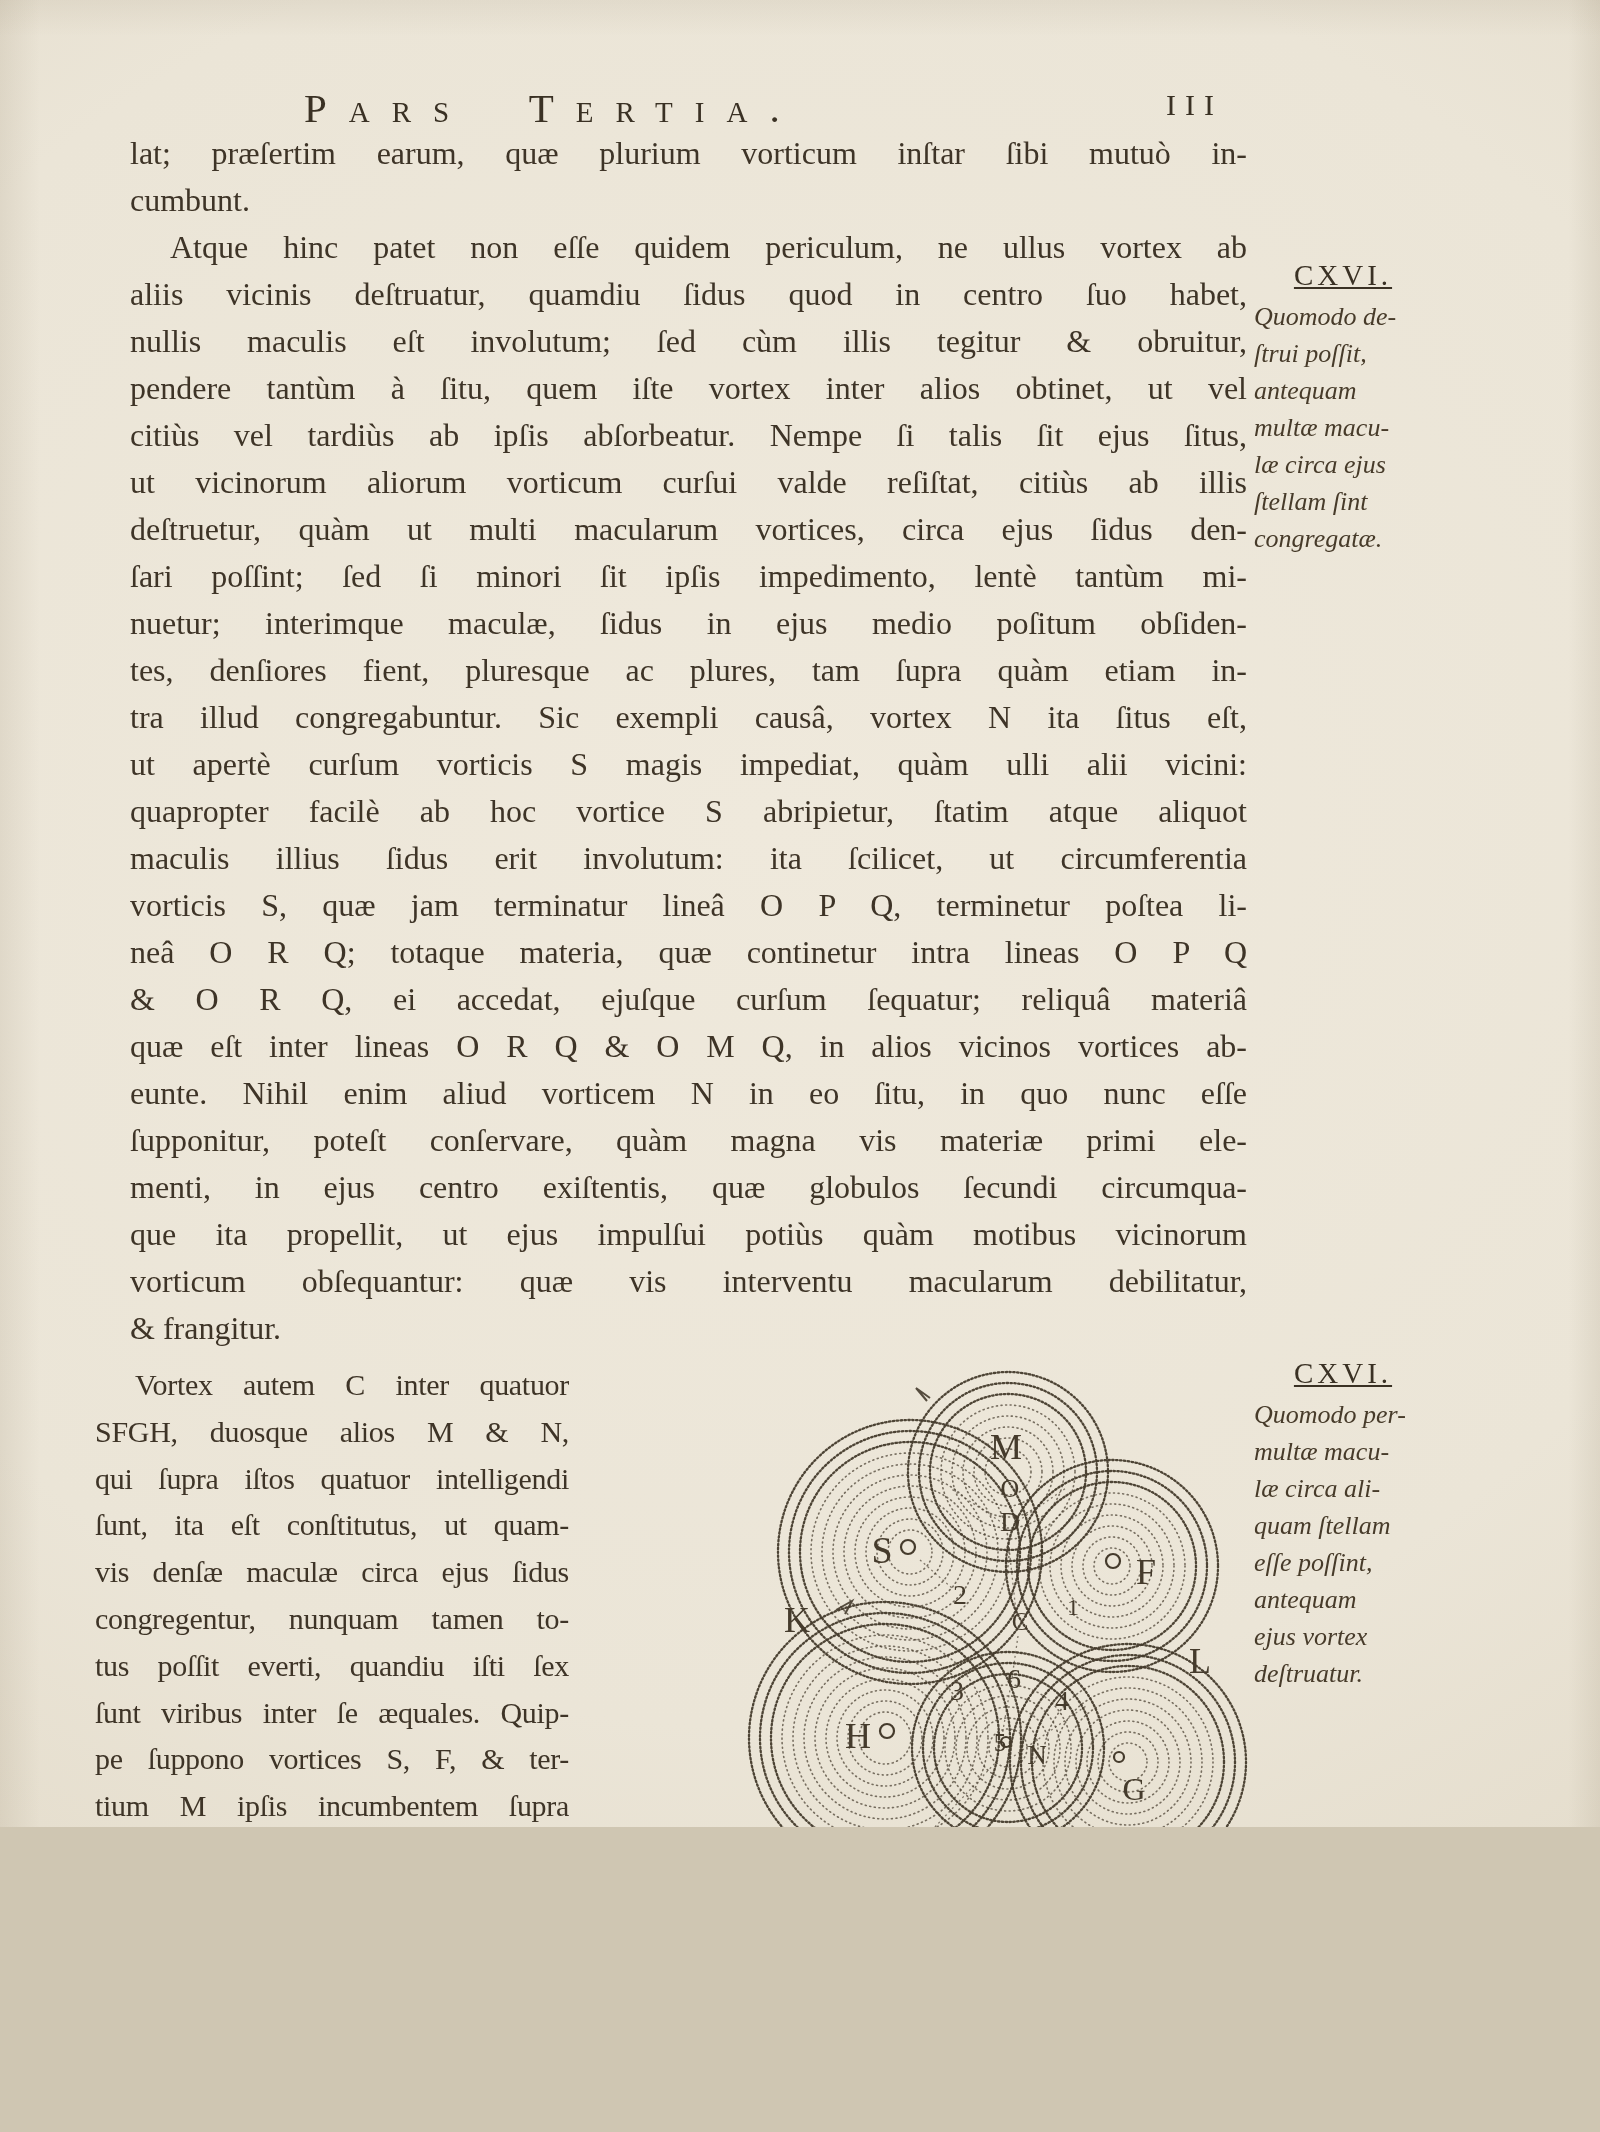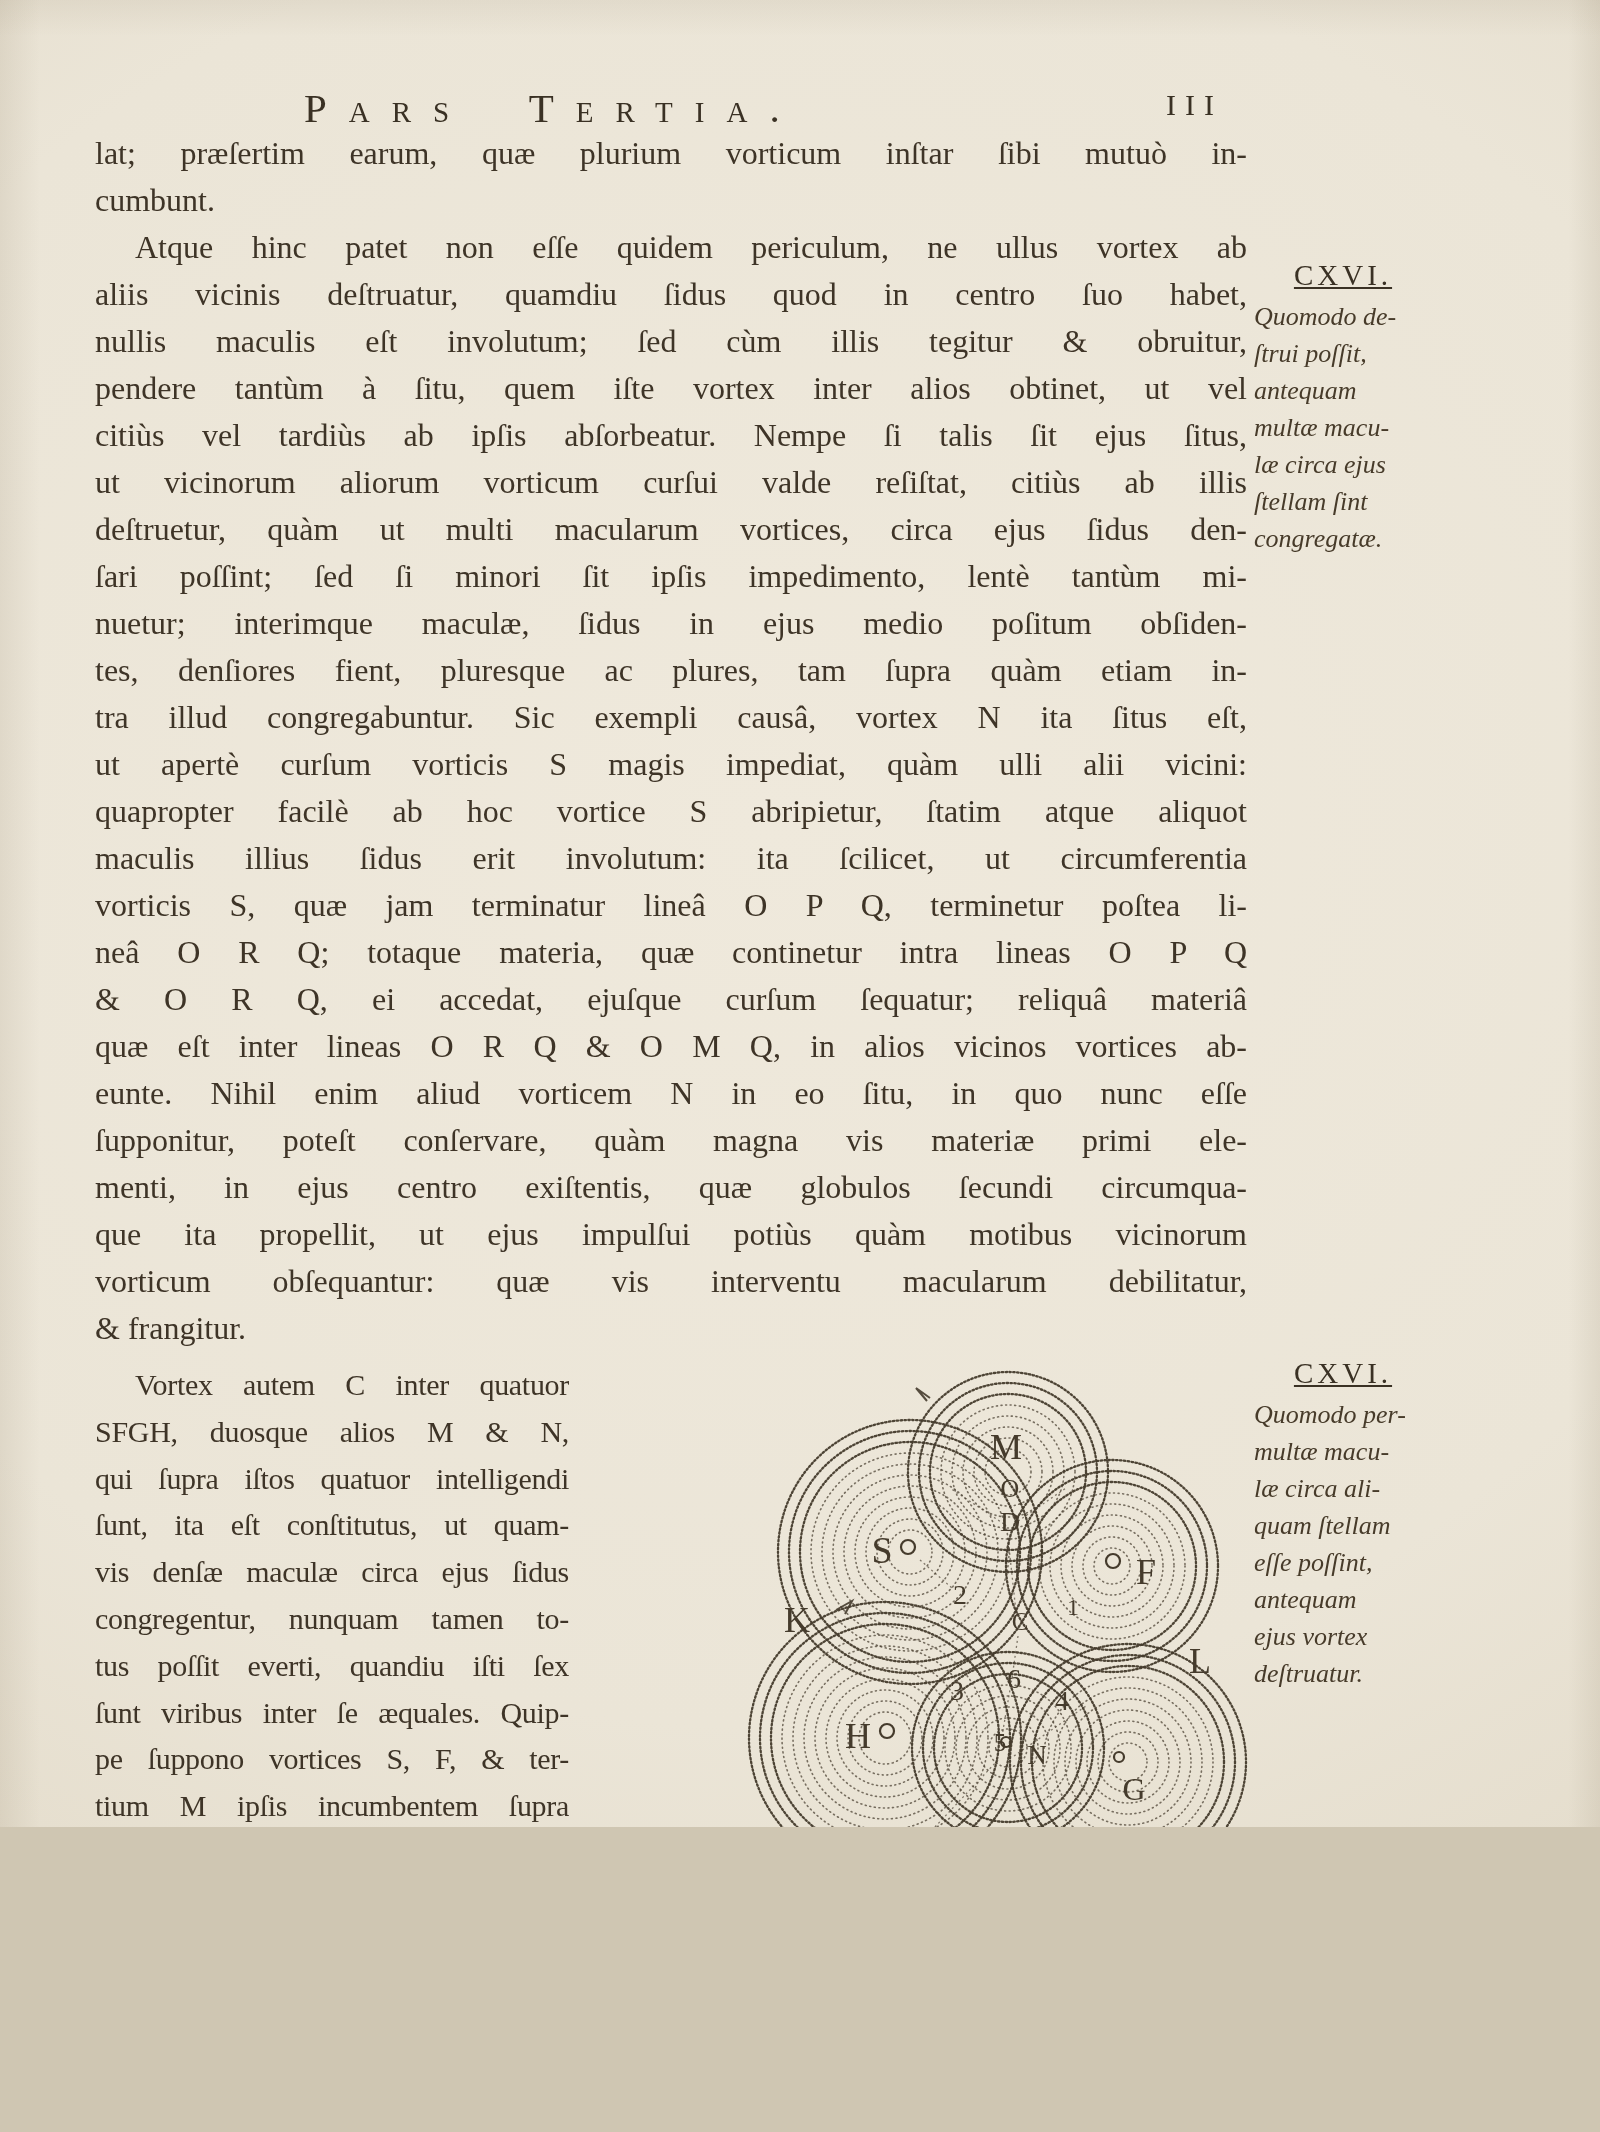--- a/index.html
+++ b/index.html
@@ -24,21 +24,21 @@
   }
   .body-text {
     position:absolute; left:95px; top:130px; width:1152px;
     font-size:32px; line-height:47px;
   }
   .column-text {
     position:absolute; left:95px; top:1362px; width:474px;
     font-size:30px; line-height:46.8px; letter-spacing:-0.3px;
   }
   .line { text-align:justify; text-align-last:justify; height:inherit; }
-  .body-text .line { line-height:47px; }
+  .body-text .line { line-height:47px;margin-left:35px; }
   .column-text .line { line-height:46.8px;font-family:Liberation Serif, serif; }
   .line.para-end { text-align-last:left; }
   .line.indent { text-indent:40px; }
   .margin-note {
     position:absolute; left:1254px; width:178px;
     font-style:italic; font-size:26px; line-height:37px; color:#473b2a;
   }
   .note-1 { top:252px; }
   .note-2 { top:1350px; }
   .note-number {

